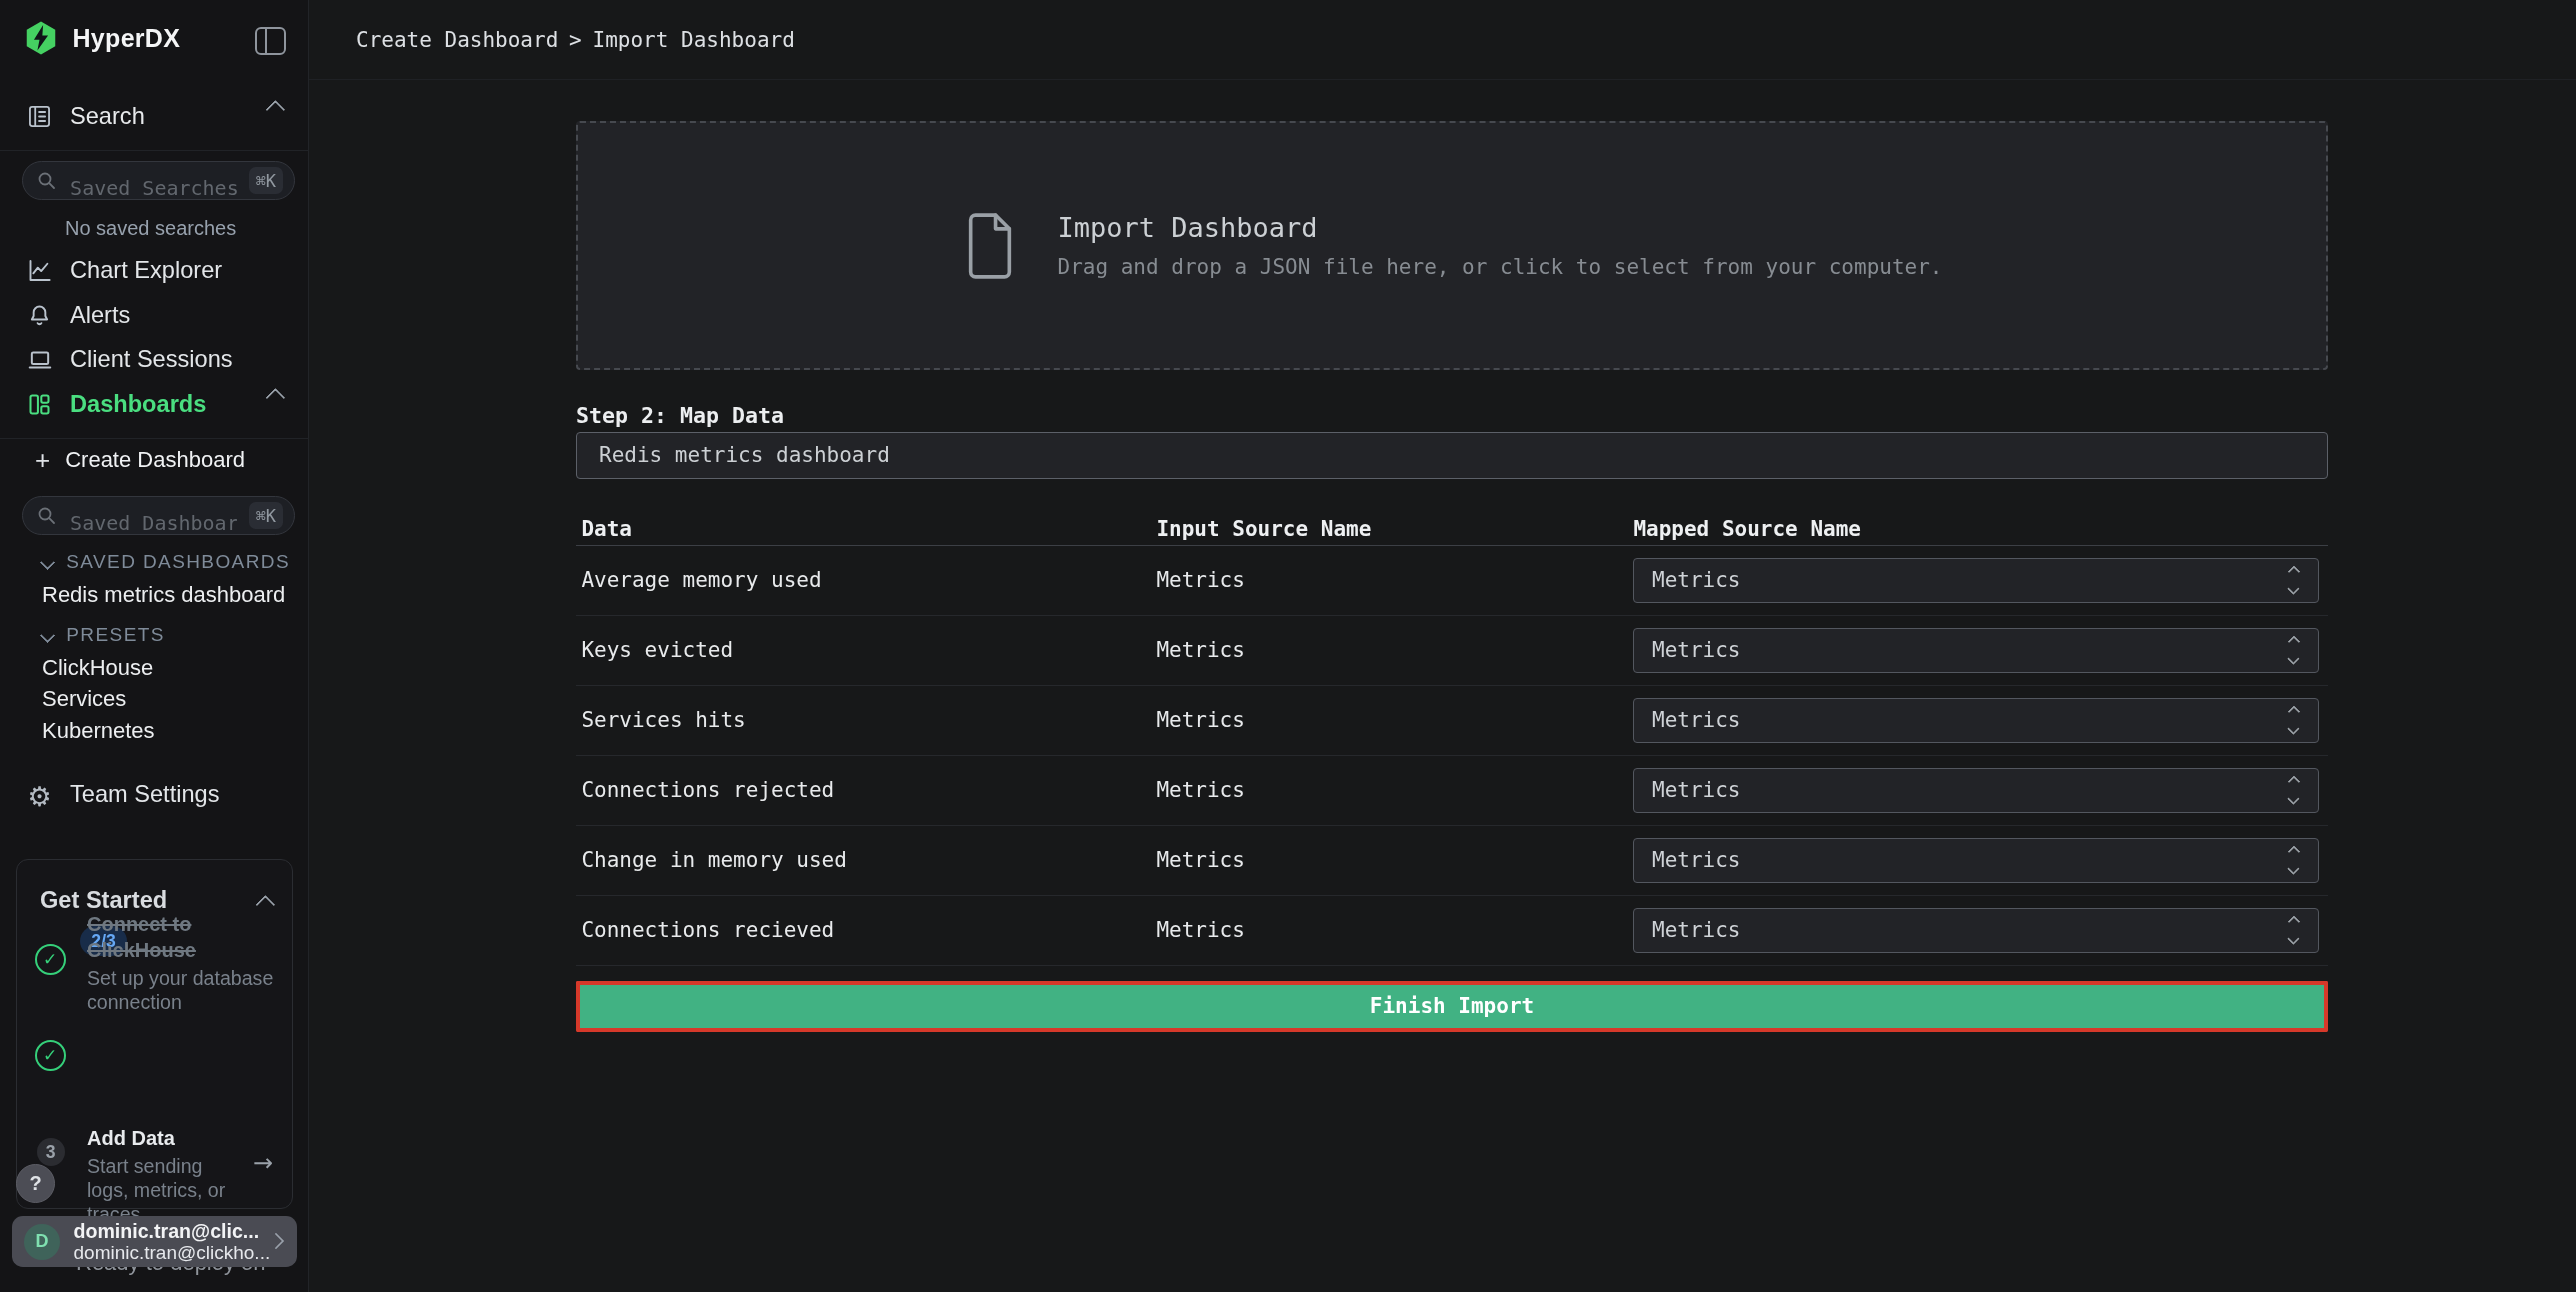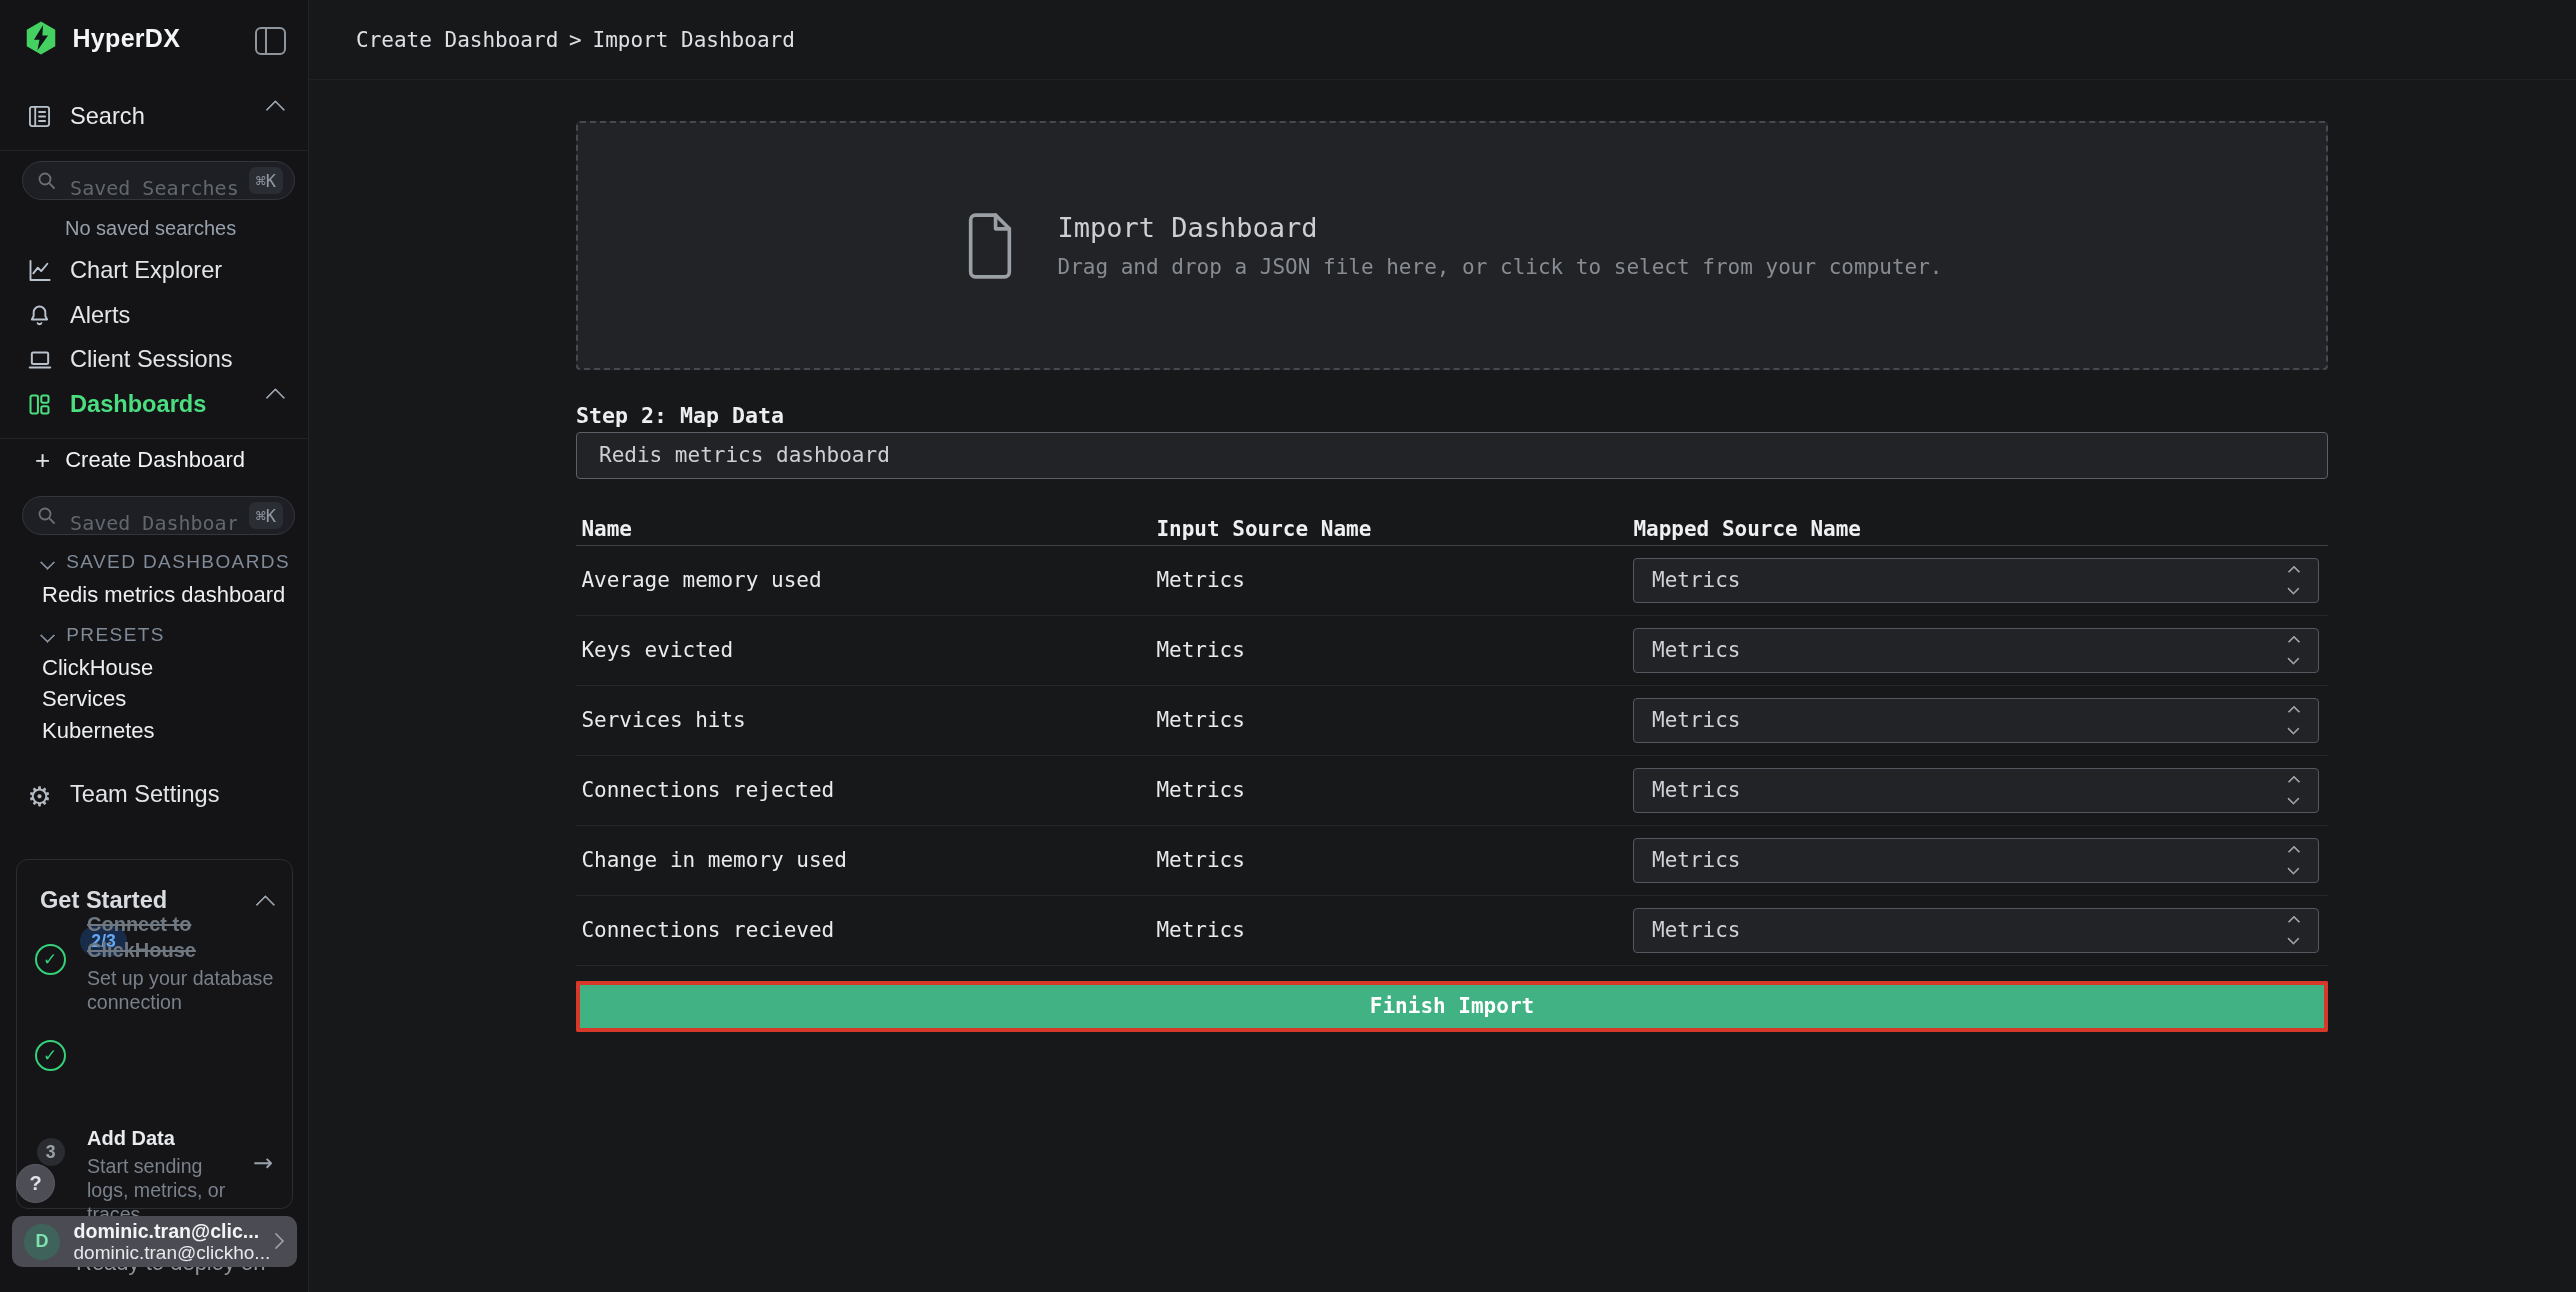--- a/index.html
+++ b/index.html
@@ -293,21 +293,21 @@
       </div>
 
       <div class="step-head mono">Step 2: Map Data</div>
 
       <div class="name-input">
         <input value="Redis metrics dashboard" style="">
       </div>
 
       <div class="tbl mono">
         <div class="trow thead">
-          <div class="cell">Name</div>
+          <div class="cell">Data</div>
           <div class="cell">Input Source Name</div>
           <div class="cell">Mapped Source Name</div>
         </div>
 
         <div class="trow tbody">
           <div class="cell">Average memory used</div>
           <div class="cell">Metrics</div>
           <div class="cell">
             <div class="select">
               <span class="val">Metrics</span>

